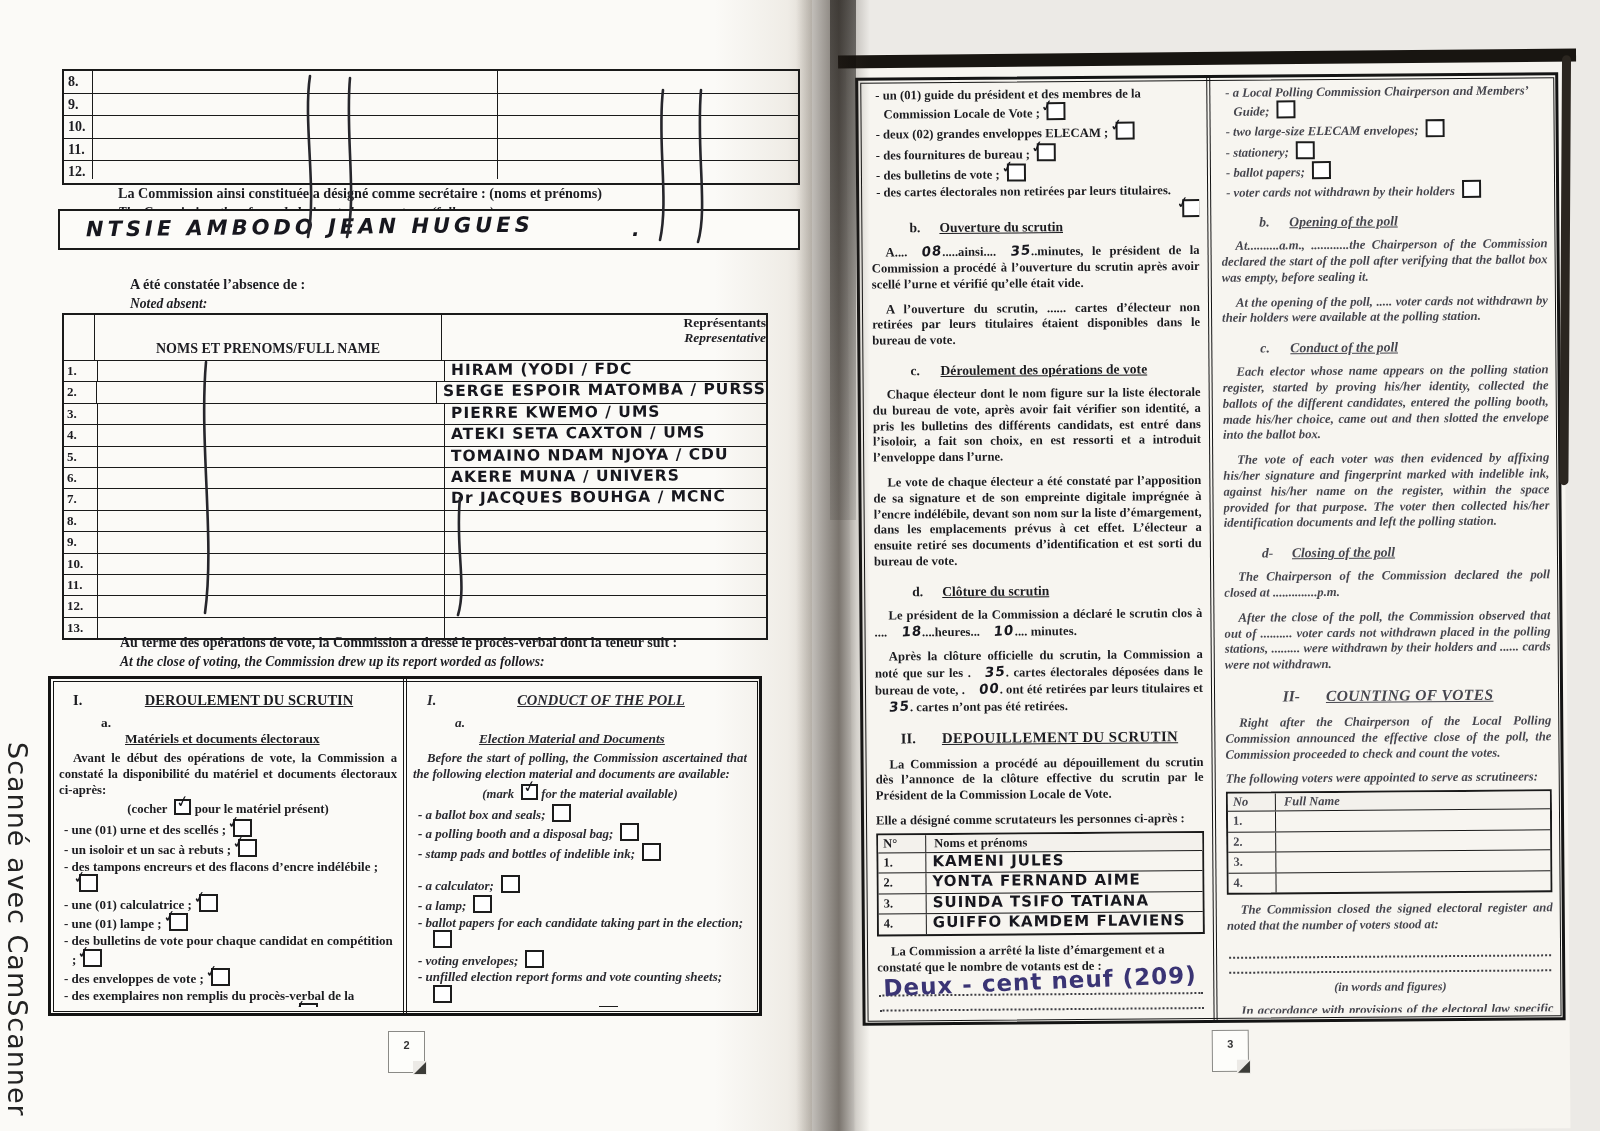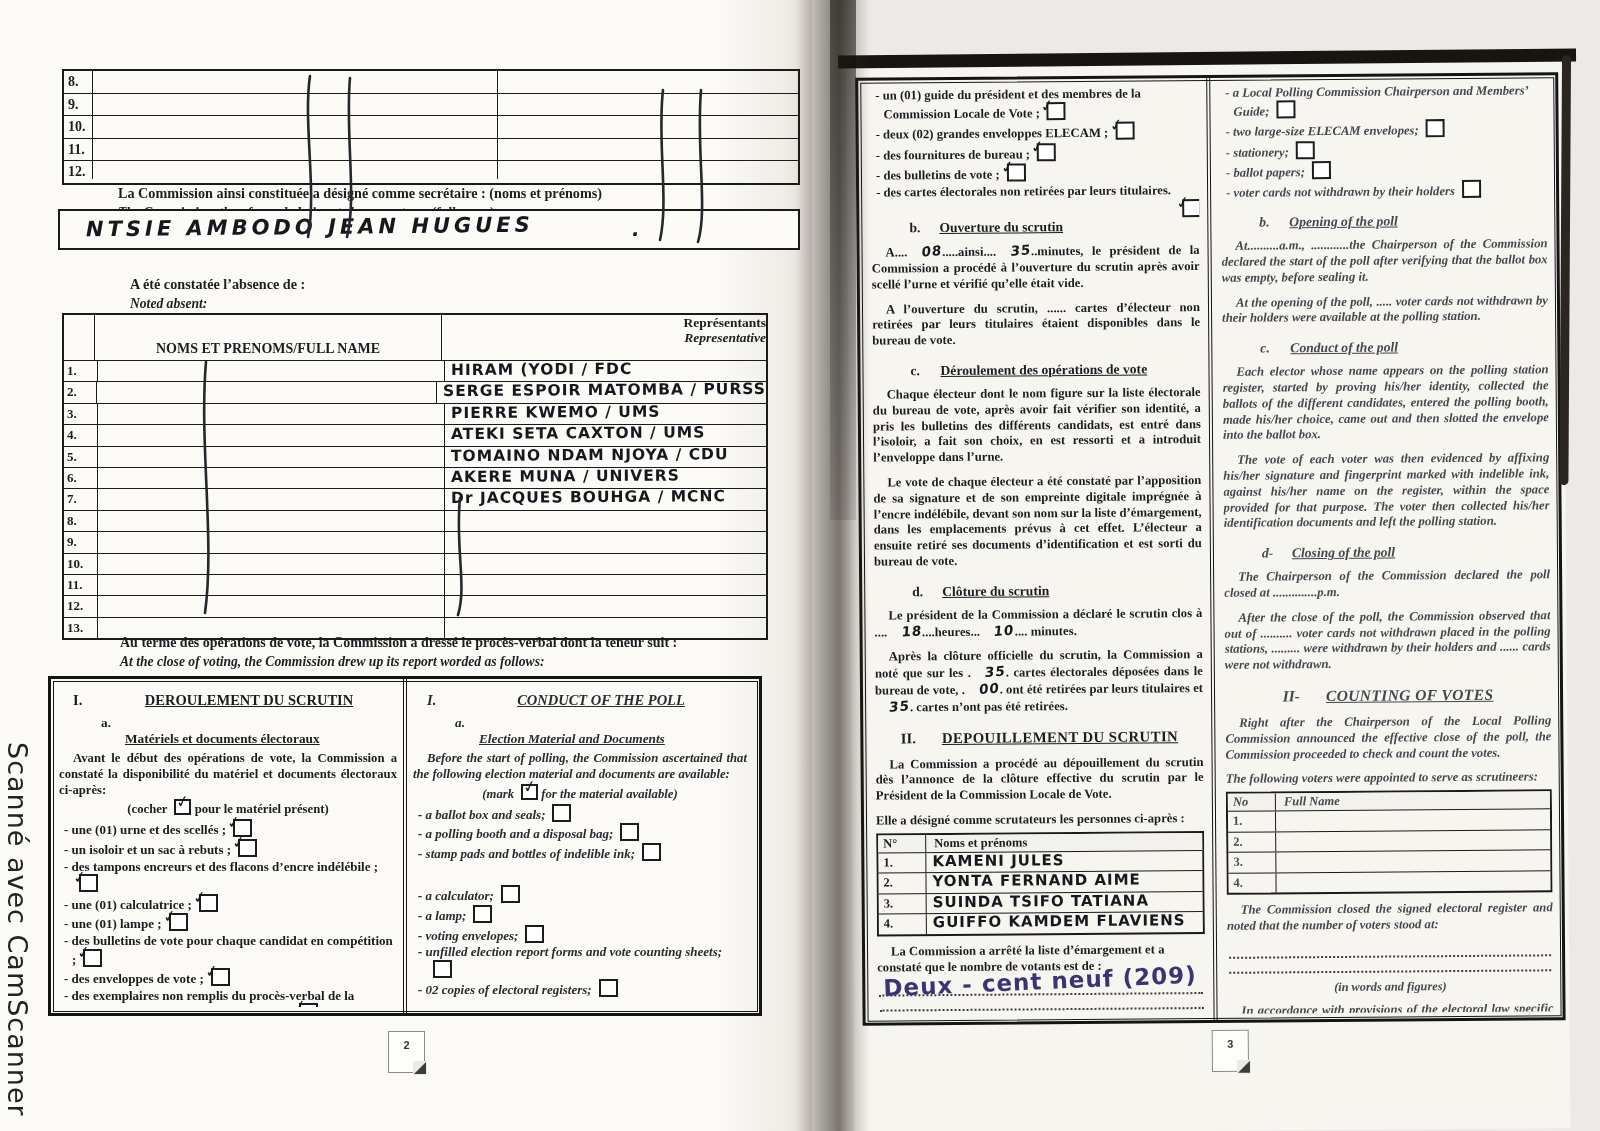--- a/index.html
+++ b/index.html
@@ -85,21 +85,21 @@
   .bx-h .n{width:54px;padding-left:14px;font:700 14.5px/18px "Liberation Serif",serif;}
   .bx-h .tt{flex:1;text-align:center;margin-right:26px;font:700 14.5px/18px "Liberation Serif",serif;}
   .bx-sub{display:flex;margin:5px 0 2px 0;}
   .bx-sub .n{width:24px;margin-left:42px;font:700 13.3px/17px "Liberation Serif",serif;}
   .bx-sub .tt{font:700 13.3px/17px "Liberation Serif",serif;margin-top:16px;}
   .bx-intro{margin:4px 0 1px 0;}
   .bx-mark{text-align:center;font-size:12.7px;margin:1px 0 2px 0;}
   .bx-items .li{position:relative;padding-left:13px;text-indent:-8px;font-size:13px;line-height:15.6px;
     margin-bottom:1px;}
   .en-box .bx-h .n,.en-box .bx-h .tt,.en-box .bx-sub .n,.en-box .bx-sub .tt{font-style:italic;}
-  .en-items .li:nth-child(4){margin-top:24px;}
+  .en-items .li:nth-child(4){margin-top:14px;}
   .en-items .li:nth-child(9){margin-top:2px;}
 
   
   .dbox-right{left:9px;top:23px;width:697px;height:942px;overflow:hidden;}
   .rp-col{position:absolute;top:7px;bottom:6px;overflow:hidden;}
   .rp-fr{left:12px;width:328px;}
   .rp-en{left:362px;width:326px;}
   .rp-items .li{position:relative;padding-left:13px;text-indent:-8px;font-size:12.7px;line-height:16.2px;margin-bottom:1px;}
   .rp-fr .rp-items{margin-bottom:20px;}
   .rp-fr .rp-items .li:last-child .cb{position:absolute;right:-2px;bottom:-19px;}
@@ -303,20 +303,21 @@
           <span>(mark</span><span class="cb small checked"></span>
           <span>for the material available)</span>
         </div>
         <div class="bx-items en-items">
 
         <div class="li"><span>- a ballot box and seals;</span><span class="cb"></span></div>
             <div class="li"><span>- a polling booth and a disposal bag;</span><span class="cb"></span></div>
             <div class="li"><span>- stamp pads and bottles of indelible ink;</span><span class="cb"></span></div>
             <div class="li"><span>- a calculator;</span><span class="cb"></span></div>
             <div class="li"><span>- a lamp;</span><span class="cb"></span></div>
+            <div class="li"><span>- ballot papers for each candidate taking part in the election;</span><span class="cb"></span></div>
             <div class="li"><span>- voting envelopes;</span><span class="cb"></span></div>
             <div class="li"><span>- unfilled election report forms and vote counting sheets;</span><span class="cb"></span></div>
             <div class="li"><span>- 02 copies of electoral registers;</span><span class="cb"></span></div>
           </div>
       </div>
     </div>
 
     <svg class="strokes" width="812" height="1131" viewBox="0 0 812 1131">
       <g fill="none" stroke="#26262c" stroke-width="2.6" stroke-linecap="round">
         <path d="M310,76 C303,122 317,192 308,237"></path>

